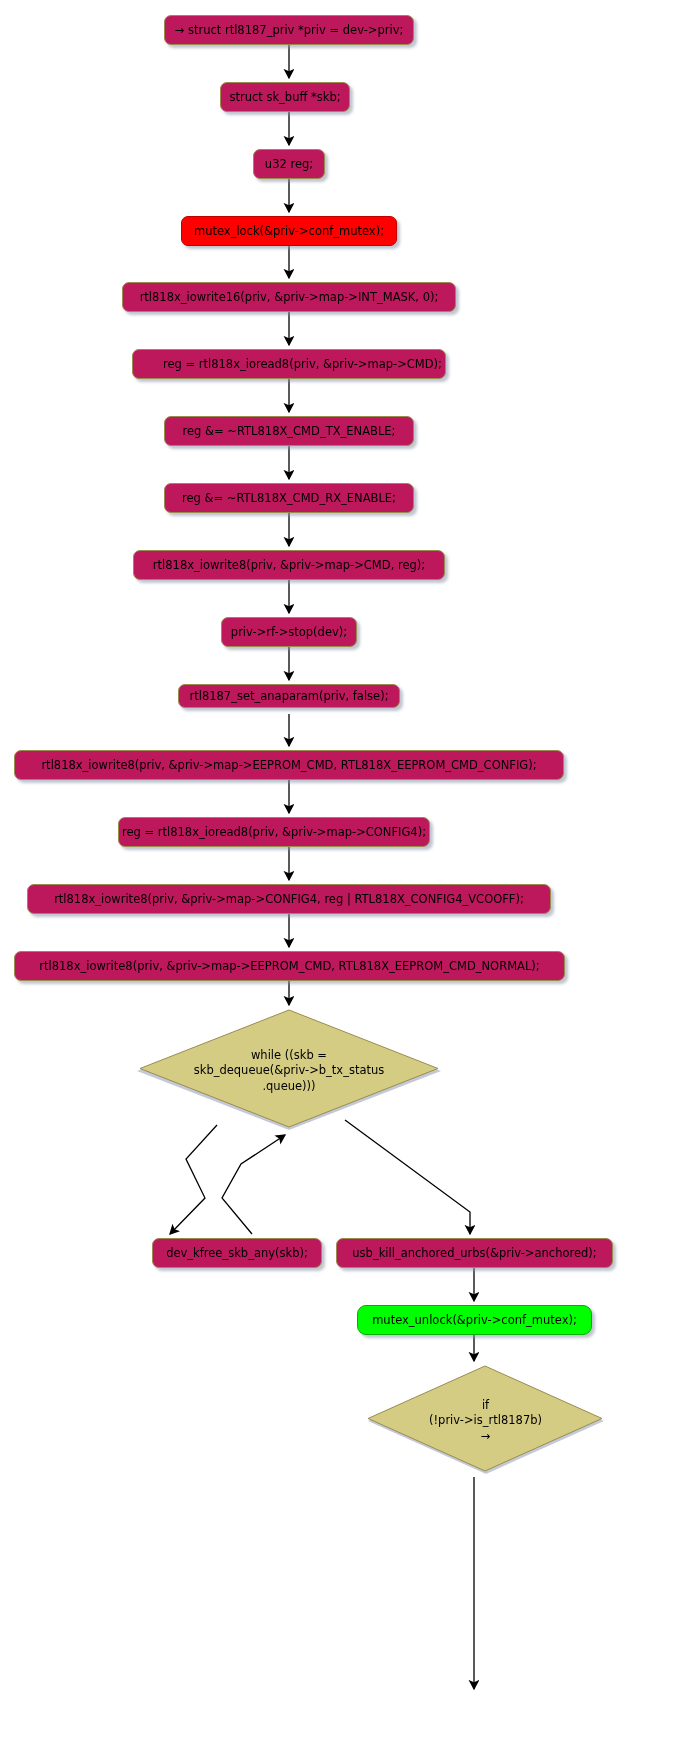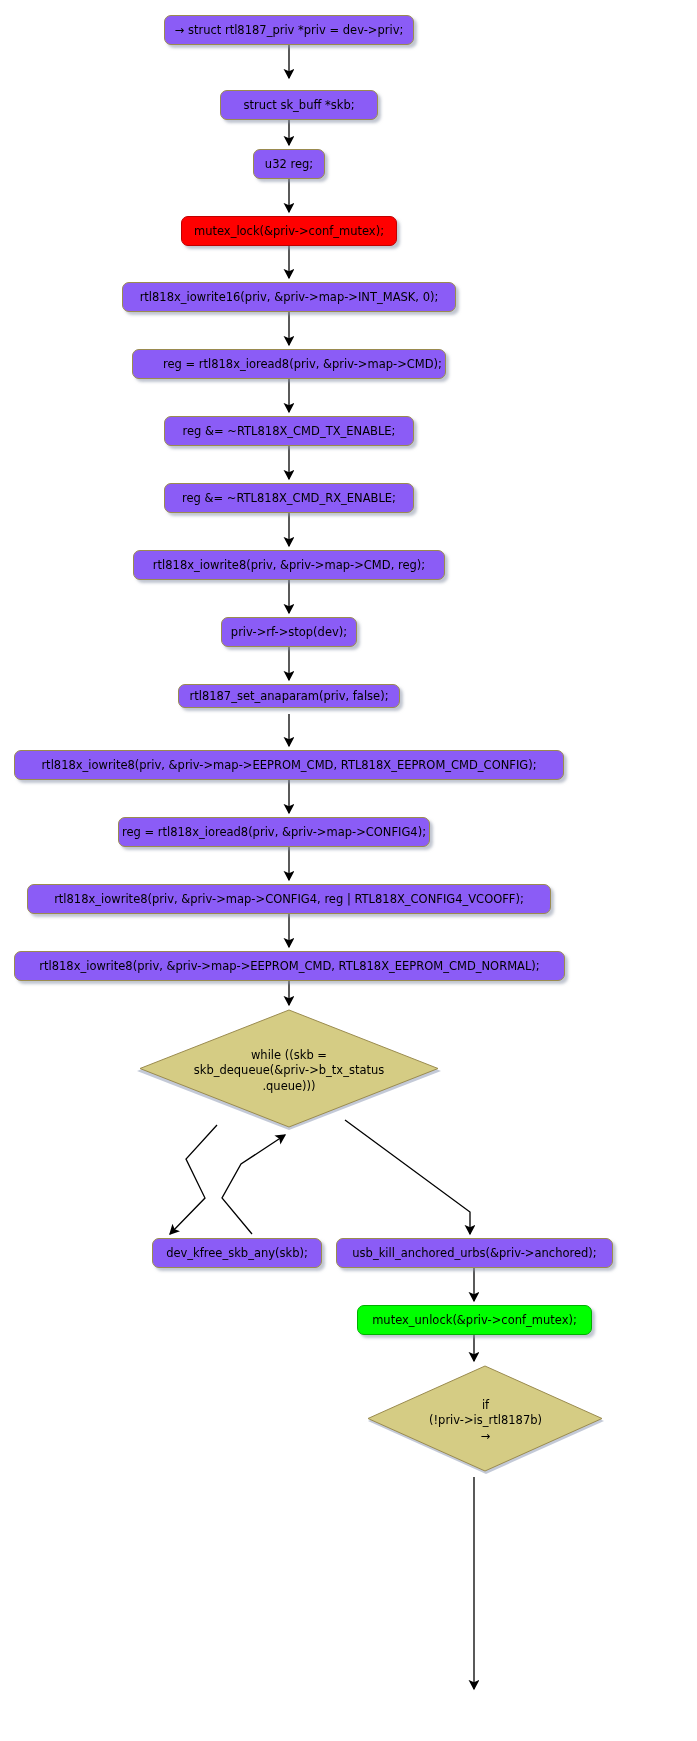--- a/index.html
+++ b/index.html
@@ -35,21 +35,21 @@
     font-family: "DejaVu Sans", sans-serif;
     font-size: 11.5px;
     line-height: 1.25;
     color: #000000;
     white-space: nowrap;
     z-index: 5;
   }
   .node.rect {
     border-radius: 7px;
     border: 1px solid #9A8B4F;
-    background: #8b5cf6;
+    background: #be185d;
     box-shadow: 3px 3px 3px rgba(140,150,170,0.55);
   }
   .node.rect.accent-red {
     background: #FF0000;
     border: 1px solid #C00000;
   }
   .node.rect.accent-green {
     background: #00FF00;
     border: 1px solid #00B000;
   }
@@ -129,21 +129,21 @@
       <path d="M474,1335 L474,1361"></path>
 
       <path d="M474,1477 L474,1689"></path>
     </g>
   </svg>
 
   <div class="node rect" style="left:164px;top:15px;width:250px;height:30px;">
     <span>→ struct rtl8187_priv *priv = dev-&gt;priv;</span>
   </div>
 
-  <div class="node rect" style="left:220px;top:90px;width:158px;height:30px;">
+  <div class="node rect" style="left:220px;top:82px;width:130px;height:30px;">
     <span>struct sk_buff *skb;</span>
   </div>
 
   <div class="node rect" style="left:253px;top:149px;width:72px;height:30px;">
     <span>u32 reg;</span>
   </div>
 
   <div class="node rect accent-red" style="left:181px;top:216px;width:216px;height:30px;">
     <span>mutex_lock(&amp;priv-&gt;conf_mutex);</span>
   </div>
@@ -205,21 +205,21 @@
   </div>
 
   <div class="node rect" style="left:152px;top:1238px;width:170px;height:30px;">
     <span>dev_kfree_skb_any(skb);</span>
   </div>
 
   <div class="node rect" style="left:336px;top:1238px;width:277px;height:30px;">
     <span>usb_kill_anchored_urbs(&amp;priv-&gt;anchored);</span>
   </div>
 
-  <div class="node rect accent-green" style="left:357px;top:1305px;width:235px;height:30px;">
+  <div class="node rect accent-green" style="left:357px;top:1305px;width:235px;height:30px;border-radius:9px;">
     <span>mutex_unlock(&amp;priv-&gt;conf_mutex);</span>
   </div>
 
   <div class="node diamond" style="left:364px;top:1365px;width:243px;height:112px;">
     <svg class="diamond-shape" viewBox="0 0 243 112" preserveAspectRatio="none">
       <polygon points="122,109 240,56 122,3 4,56" fill="#B9BFD0" opacity="0.85"></polygon>
       <polygon points="121,106 238,53.5 121,1 4,53.5" fill="#D5CC84" stroke="#9A8B4F" stroke-width="1"></polygon>
     </svg>
     <div class="diamond-label">
       <div>if</div>

